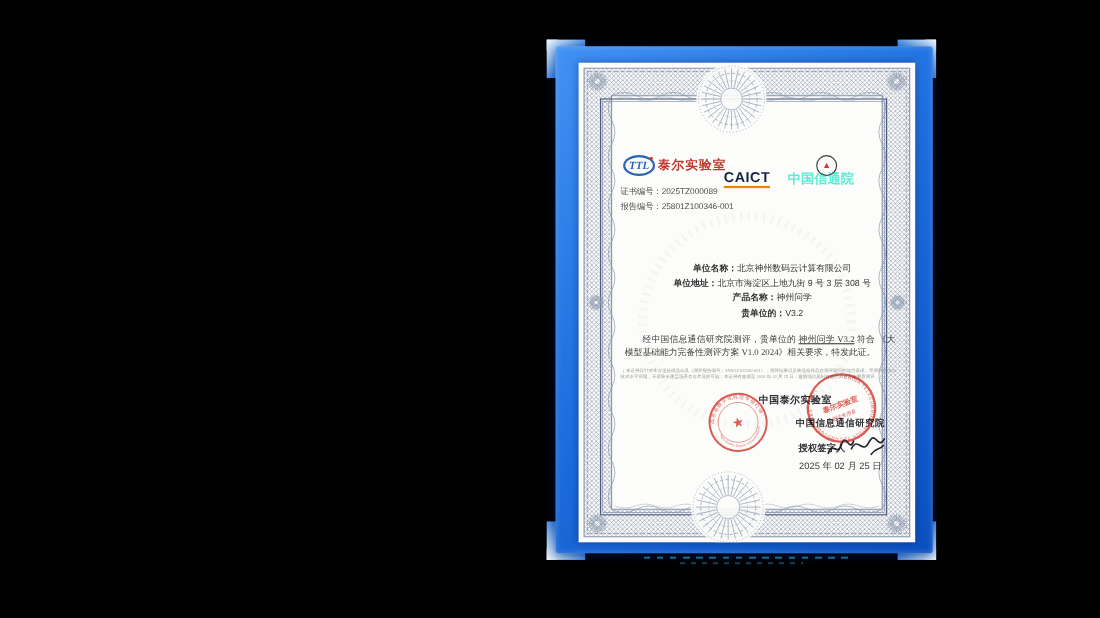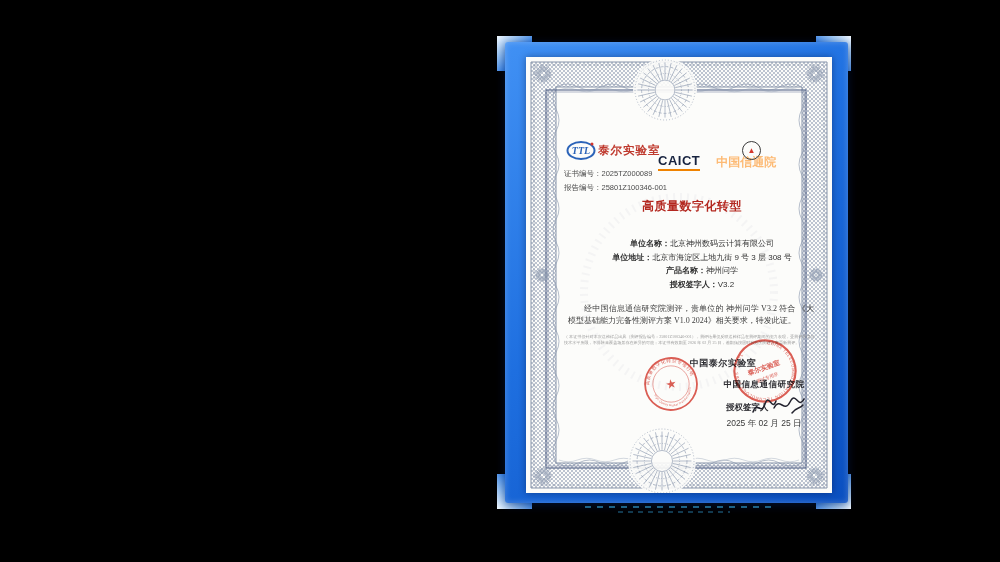--- a/index.html
+++ b/index.html
@@ -32,21 +32,21 @@
 
   
   .z2{z-index:2;padding-left:15px;} .z3{z-index:3;} .z4{z-index:4;}
   .logo-row-item{display:flex;align-items:center;}
   .logo-ttl{left:551px;top:138px;height:24px;gap:2px;}
   .ttl-cn{font-family:"Liberation Serif",serif;font-weight:bold;color:#bf3a2e;
     font-size:11.5px;letter-spacing:1px;}
   .logo-caict{left:643px;top:152px;height:20px;gap:16px;}
   .caict-en{font-size:13px;font-weight:900;color:#17233f;letter-spacing:.5px;
     border-bottom:2px solid #ef8200;padding-bottom:1px;}
-  .caict-cn{font-size:12px;font-weight:bold;color:#fdba74;}
+  .caict-cn{font-size:12px;font-weight:bold;color:#5eead4;}
   .logo-zhuji{left:727px;top:137px;height:26px;gap:3px;}
   .zhuji-icon{width:17px;height:17px;border:1.6px solid #3a3a3a;border-radius:50%;
     display:flex;align-items:center;justify-content:center;font-size:8px;color:#d5362b;}
   .zhuji-line{font-size:11.5px;font-weight:900;letter-spacing:1.5px;color:#2b2b2b;
     border-bottom:1.2px solid #555;padding-bottom:1px;white-space:nowrap;}
   .zhuji-red{color:#d5362b;}
   .shrink{transform:scale(.5);transform-origin:0 0;}
   .zhuji-sub-wrap{width:140px;height:8px;overflow:visible;}
   .zhuji-sub{font-size:7px;color:#8a8a8a;letter-spacing:.5px;white-space:nowrap;}
 
@@ -57,21 +57,21 @@
   .title-block{left:546px;top:198px;width:262px;text-align:center;
     color:#b3271f;font-weight:bold;font-size:12px;line-height:17px;letter-spacing:.5px;}
 
   .fields{left:546px;top:237px;width:282px;text-align:center;font-size:8px;
     line-height:13.5px;color:#333;white-space:nowrap;}
   .fields b{color:#2e2e2e;}
 
   .body-par{left:553px;top:303px;width:246px;font-size:8px;line-height:11.5px;
     color:#3c3c3c;text-align:justify;text-indent:16px;
     font-family:"Liberation Serif",serif;}
-  .u{}
+  .u{text-decoration:underline;}
 
   .footnote-wrap{left:549px;top:334px;width:252px;height:16px;}
   .footnote{width:504px;font-size:8.2px;line-height:11px;color:#9a9a9a;
     font-family:"Liberation Serif",serif;}
 
   .issuer{font-weight:bold;color:#2f2f34;text-align:center;white-space:nowrap;}
   .issuer-lab{left:660px;top:357px;width:96px;font-size:9px;letter-spacing:.5px;}
   .issuer-inst{left:693px;top:379px;width:112px;font-size:8.5px;letter-spacing:.5px;}
   .signer-label{left:711px;top:402px;font-size:8.5px;font-weight:bold;color:#2f2f34;}
   .signature{left:750px;top:392px;}
@@ -393,28 +393,27 @@
 </div>
 
 <div class="abs z2 logo-row-item logo-zhuji">
   <span class="zhuji-icon">▲</span>
 </div>
 
 <div class="abs z2 meta-line meta-cert"><span>证书编号：</span><span>2025TZ000089</span></div>
 <div class="abs z2 meta-line meta-report"><span>报告编号：</span><span>25801Z100346-001</span></div>
 
 <div class="abs z2 title-block">
-  <div>高质量数字化转型</div>
 </div>
 
 <div class="abs z2 fields">
   <div><b>单位名称：</b><span>北京神州数码云计算有限公司</span></div>
   <div><b>单位地址：</b><span>北京市海淀区上地九街 9 号 3 层 308 号</span></div>
   <div><b>产品名称：</b><span>神州问学</span></div>
-  <div><b>授权签字人：</b><span>V3.2</span></div>
+  <div><b>贵单位的：</b><span>V3.2</span></div>
 </div>
 
 <div class="abs z2 body-par"><span>经中国信息通信研究院测评，贵单位的 </span><span class="u">神州问学 V3.2</span><span> 符合 《大模型基础能力完备性测评方案 V1.0 2024》相关要求，特发此证。</span></div>
 
 <div class="abs z2 footnote-wrap">
   <div class="footnote shrink">（ 本证书仅针对本次送检样品出具（测评报告编号：25801Z100346-001），测评结果仅反映送检样品在测评期间的能力表现，受测评环境与技术水平所限，不排除未覆盖场景存在差异的可能；本证书有效期至 2026 年 02 月 25 日，逾期须按届时有效的测评方案重新测评。）</div>
 </div>
 
 <div class="abs z2 issuer issuer-lab">中国泰尔实验室</div>
 <div class="abs z2 issuer issuer-inst">中国信息通信研究院</div>

